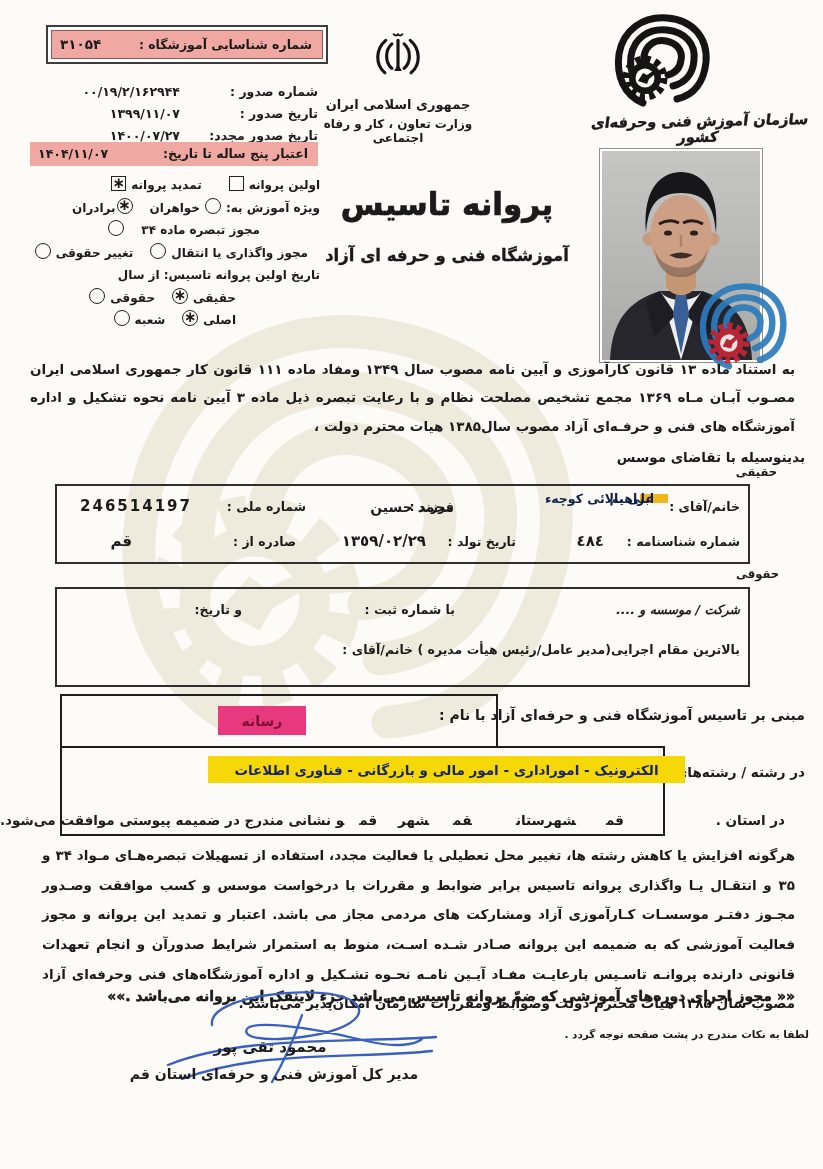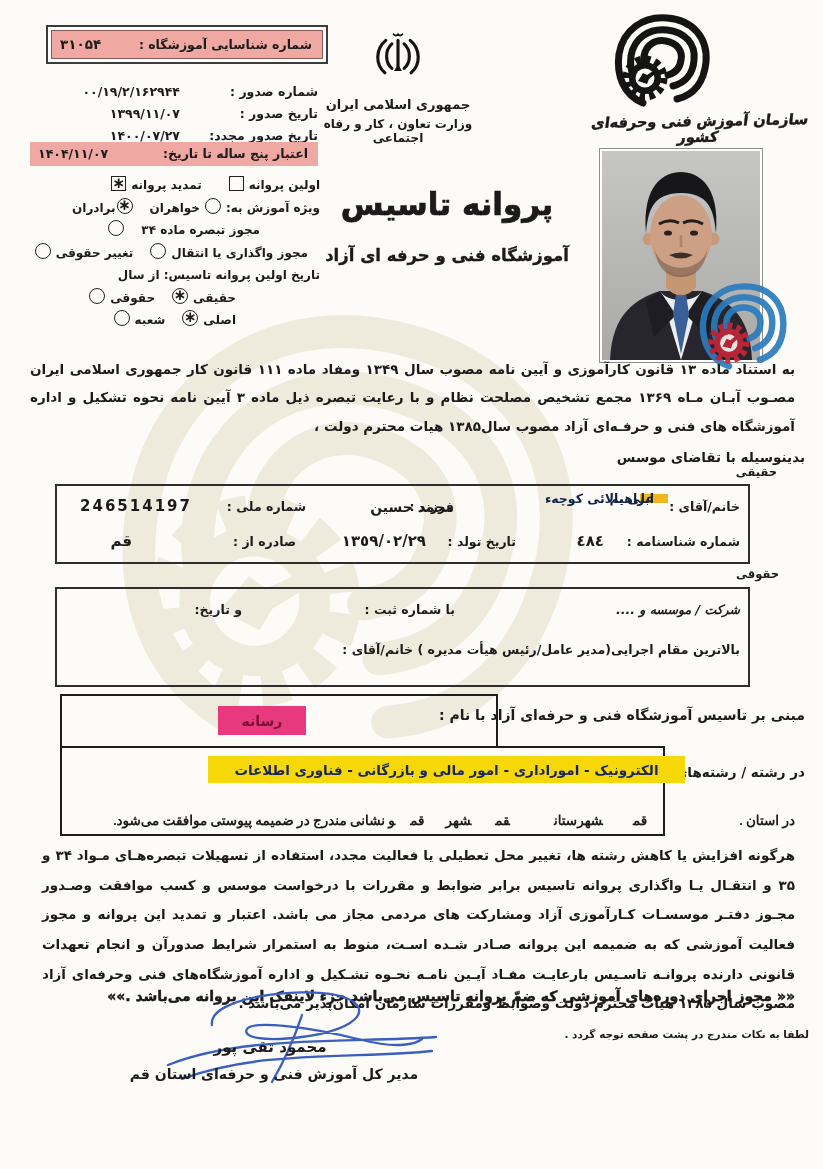--- a/index.html
+++ b/index.html
@@ -73,21 +73,21 @@
   .pinkhl{position:absolute; top:10px; left:156px; width:88px; height:29px; background:#e9397e;
     color:#7c1030; display:flex; align-items:center; justify-content:center; font-size:14px;}
   .fieldsbox{position:absolute; top:746px; left:60px; width:601px; height:86px; border:2.5px solid #1d1d1d;}
   .fields-label{position:absolute; top:764px; right:18px; font-size:13.5px;}
   .yellowhl{position:absolute; top:8px; left:120px; width:477px; height:27px; background:#f6d707;
     color:#16265c; display:flex; align-items:center; justify-content:center; font-size:13.5px;
     white-space:nowrap;margin-left:26px;}
   .namehl{background:#f0b61f; color:#10224a; padding:4px 14px 5px 14px; display:inline-flex;
     align-items:center; font-size:14px;margin-left:32px;}
   .namehl .inner-gap{display:inline-block; width:38px;}
-  .locline{position:absolute; top:812px; right:28px; left:25px; font-size:13.5px; white-space:nowrap;font-family:Liberation Serif, serif;}
+  .locline{position:absolute; top:812px; right:38px; left:25px; font-size:13.5px; white-space:nowrap;}
   .locline .m1{margin-left:92px;} .locline .m2{margin-left:30px;} .locline .m3{margin-left:44px;}
   .locline .m4{margin-left:24px;} .locline .m5{margin-left:21px;} .locline .m6{margin-left:15px;}
   .p2{position:absolute; top:841px; right:28px; left:42px; font-size:13.5px;
     text-align:justify; line-height:2.2;}
   .emph{position:absolute; top:988px; right:28px; font-size:14px; -webkit-text-stroke:.4px #111;}
   .backnote{position:absolute; top:1028px; right:14px; font-size:10.5px;}
   
   .sig-svg{position:absolute; top:985px; left:150px; width:300px; height:112px; pointer-events:none;}
   .sig-name{position:absolute; top:1038px; left:200px; width:140px; text-align:center; font-size:15px;}
   .sig-title{position:absolute; top:1066px; left:118px; width:312px; text-align:center; font-size:14px;}

